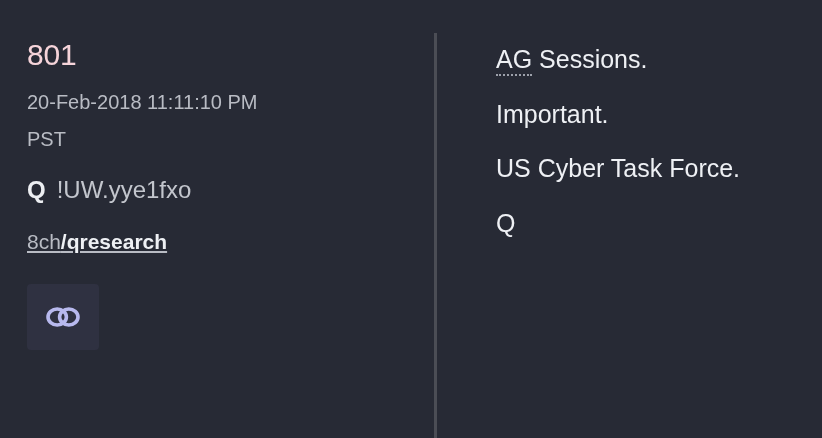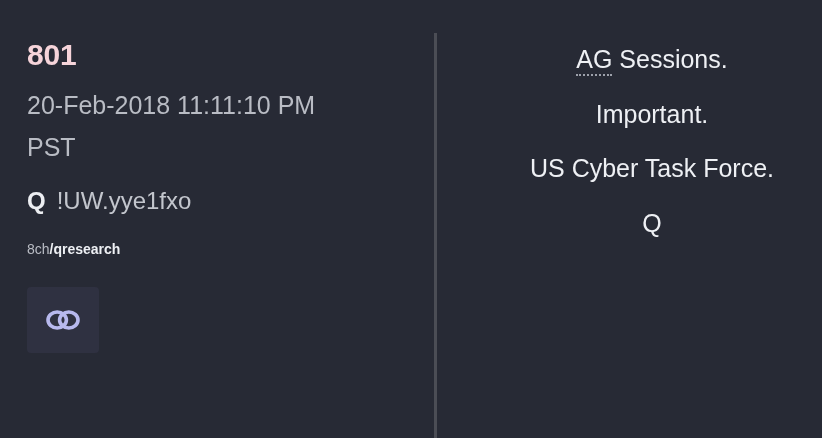--- a/index.html
+++ b/index.html
@@ -27,29 +27,29 @@
   
   .meta-col {
     width: 434px;
     box-sizing: border-box;
     padding: 40px 0 0 27px;
     flex: 0 0 434px;
   }
 
   .post-number {
     font-size: 30px;
-    font-weight: bold;
+    font-weight: normal;
     color: #f6d4da;
     line-height: 1;
     letter-spacing: -0.2px;
     margin: 0 0 22px 0;
   }
 
   .meta-line {
-    font-size: 25px;
+    font-size: 20px;
     line-height: 1.05;
     color: #b9bcc4;
     margin: 0 0 26px 0;
     white-space: nowrap;
   }
   .meta-line.timestamp { margin-bottom: 16px; }
   .meta-line.timezone  { }
 
   .author-line {
     font-size: 24px;
@@ -60,24 +60,25 @@
   .author-name {
     font-weight: bold;
     color: #eceef2;
     margin-right: 11px;
   }
   .author-trip {
     color: #c3c6cd;
   }
 
   .board-line {
-    font-size: 14px;
+    font-size: 21px;
     color: #b9bcc4;
     margin: 0 0 30px 0;
     white-space: nowrap;
+    text-decoration: underline;
   }
   .board-site { color: #b9bcc4; }
   .board-name {
     font-weight: bold;
     color: #eef0f4;
   }
 
   
   .link-button {
     width: 72px;
@@ -103,21 +104,20 @@
     bottom: 0;
     width: 3px;
     background: #4b4d55;
   }
 
   
   .body-col {
     flex: 1 1 auto;
     box-sizing: border-box;
     padding: 46px 14px 16px 62px;
-    text-align: center;
   }
 
   .body-line {
     font-size: 25px;
     line-height: 1.06;
     color: #eef0f4;
     margin: 0 0 28px 0;
     white-space: nowrap;
   }
   .body-line:last-child { margin-bottom: 0; }

